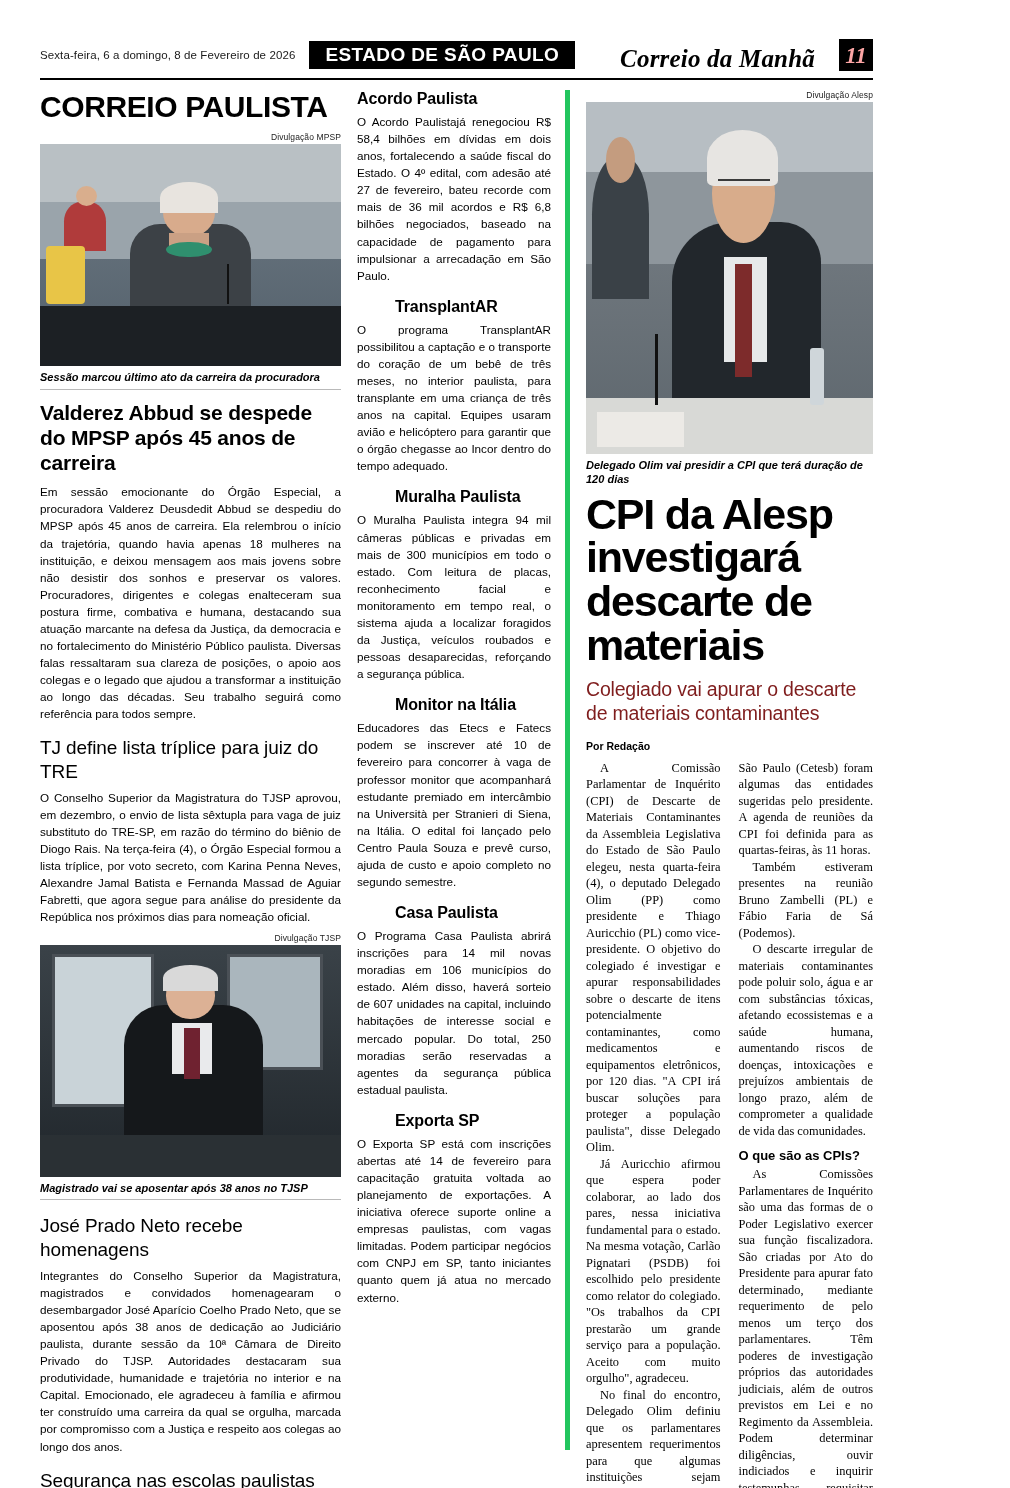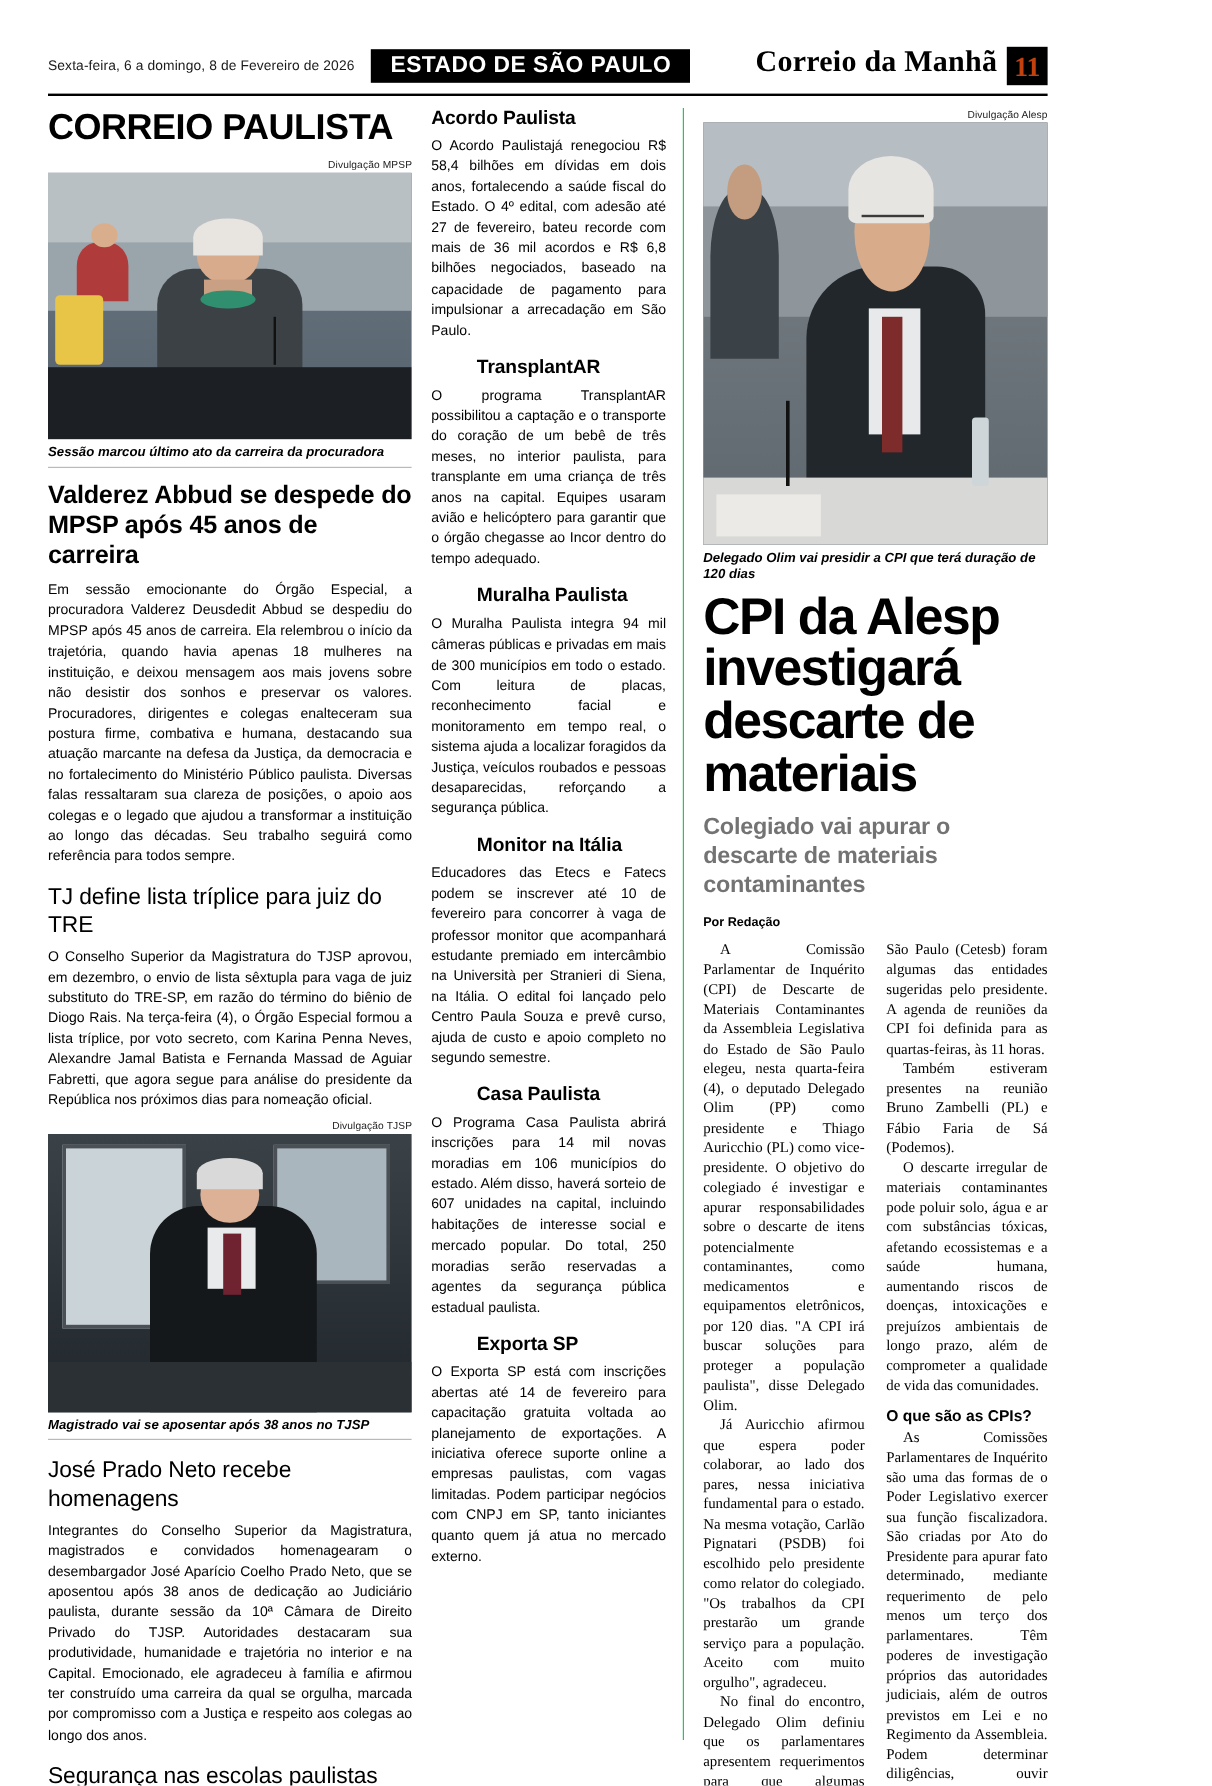--- a/index.html
+++ b/index.html
@@ -44,34 +44,35 @@
     color: #fff;
     font-size: 19px;
     font-weight: 700;
     letter-spacing: .4px;
     padding: 4px 16px 5px 16px;
     line-height: 1;
     font-family: "Liberation Sans", sans-serif;
   }
   .masthead-right {
     display: flex;
-    align-items: flex-start;
-    gap: 8px;
+    align-items: flex-end;
+    gap: 24px;
+    font-style: italic;
   }
   .paper-name {
     font-family: "Liberation Serif", serif;
     font-size: 25px;
     font-weight: 700;
     letter-spacing: .2px;
     color: #000;
     line-height: 1;
   }
   .page-number {
     background: #000;
-    color: #c2410c;
+    color: #fca5a5;
     font-family: "Liberation Serif", serif;
     font-size: 23px;
     font-weight: 700;
     width: 34px;
     height: 32px;
     display: flex;
     align-items: center;
     justify-content: center;
     line-height: 1;
   }
@@ -84,21 +85,21 @@
   .content {
     display: flex;
     gap: 0;
     height: 1360px;
   }
   .left-block {
     width: 530px;
     display: flex;
     gap: 0;
     padding-right: 14px;
-    border-right: 1px solid #22c55e;
+    border-right: 5px solid #22c55e;
   }
   .col { }
   .col-a { width: 320px; padding-right: 16px; }
   .col-b { width: 196px; padding-left: 0; }
   .right-block {
     width: 466px;
     padding-left: 16px;
   }
 
   
@@ -219,25 +220,25 @@
   
   .big-head {
     font-size: 43px;
     font-weight: 700;
     line-height: 1.02;
     letter-spacing: -1.2px;
     margin: 6px 0 10px 0;
   }
   .deck {
     font-size: 19.5px;
-    color: #737373;
+    color: #7f1d1d;
     line-height: 1.22;
     margin: 0 0 14px 0;
     letter-spacing: -.2px;
-    font-weight: 700;
+    font-weight: 400;
   }
   .byline {
     font-size: 10.5px;
     font-weight: 600;
     margin-bottom: 8px;
   }
   .two-col-text {
     column-count: 2;
     column-gap: 18px;
     column-rule: 0;

